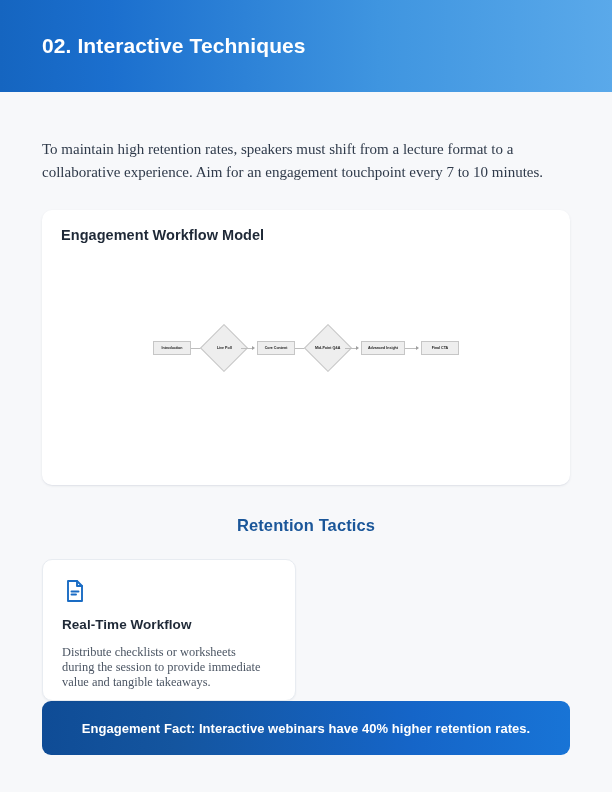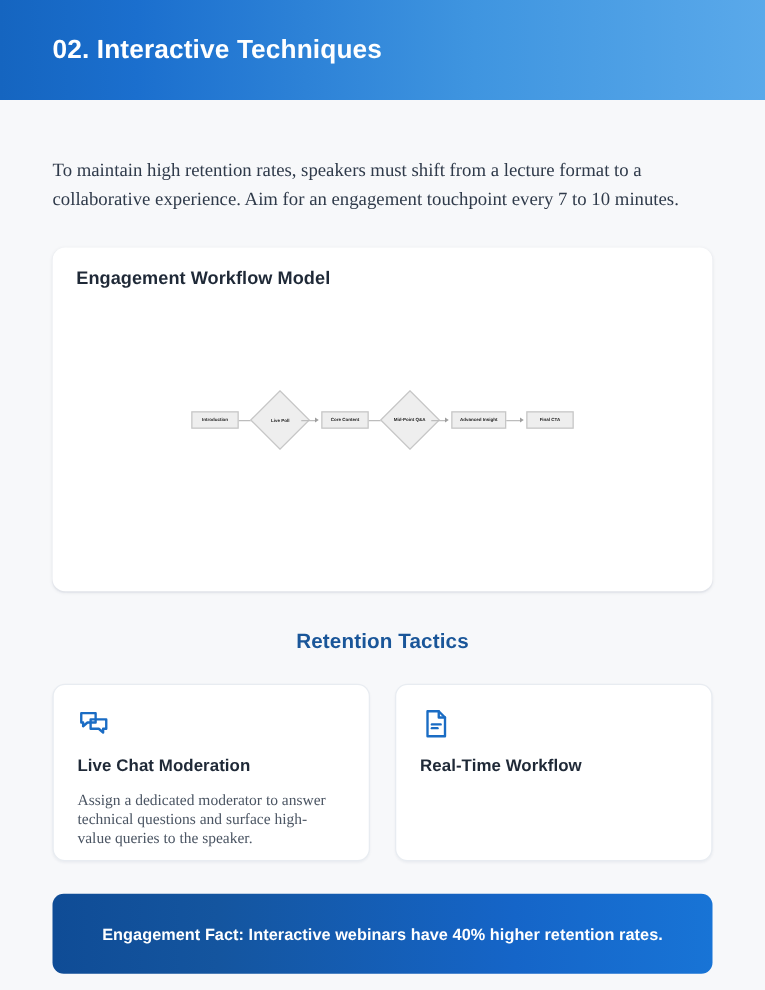--- a/index.html
+++ b/index.html
@@ -13,21 +13,21 @@
     background: #f7f8fa;
     font-family: "Liberation Sans", sans-serif;
     color: #1f2937;
     position: relative;
     overflow: hidden;
   }
 
   
   .header {
     width: 612px;
-    height: 80px;
+    height: 92px;
     background: linear-gradient(90deg, #1565c0 0%, #1b6fce 18%, #3f95e0 62%, #5aa9ea 100%);
     display: flex;
     align-items: center;
     padding-left: 42px;
   }
   .header-title {
     color: #ffffff;
     font-size: 21px;
     font-weight: bold;
     letter-spacing: 0.1px;
@@ -179,23 +179,22 @@
     margin-top: 13px;
     font-family: "Liberation Serif", serif;
     font-size: 12.4px;
     line-height: 15px;
     color: #4b5563;
     width: 205px;
   }
 
   
   .callout {
-    margin-top: 26px;
-    width: 528px;
-    height: 64px;
+    width: 528px;
+    height: 54px;
     border-radius: 9px;
     background: linear-gradient(90deg, #0f4c96 0%, #14559f 25%, #1565c8 70%, #1874d6 100%);
     display: flex;
     align-items: center;
     justify-content: center;
   }
   .callout-text {
     color: #ffffff;
     font-size: 13px;
     font-weight: bold;
@@ -254,41 +253,32 @@
         </div>
 
       </div>
     </div>
   </div>
 
   <h2 class="section-heading">Retention Tactics</h2>
 
   <div class="cards">
 
-    <div class="card">
-      <span class="card-icon">
-        <svg viewBox="0 0 26 26" width="26" height="26" fill="none" stroke="currentColor" stroke-width="1.9" stroke-linecap="round" stroke-linejoin="round">
-          <path d="M3 4.5h11.5v7.5H8L4.5 15V12H3z"></path>
-          <path d="M10.5 9.5H23v7.5h-2.5V20L17 17h-6.5z"></path>
-        </svg>
-      </span>
-      <div class="card-title">Live Chat Moderation</div>
-      <div class="card-body">Assign a dedicated moderator to answer technical questions and surface high-value queries to the speaker.</div>
-    </div>
 
     <div class="card">
       <span class="card-icon">
         <svg viewBox="0 0 26 26" width="26" height="26" fill="none" stroke="currentColor" stroke-width="1.9" stroke-linecap="round" stroke-linejoin="round">
           <path d="M6 3h9l5 5v15H6z"></path>
           <path d="M15 3v5h5"></path>
           <path d="M9.5 13.5h7"></path>
           <path d="M9.5 16.5h4.5"></path>
         </svg>
       </span>
       <div class="card-title">Real-Time Workflow</div>
+      <div class="card-body">Distribute checklists or worksheets during the session to provide immediate value and tangible takeaways.</div>
     </div>
 
   </div>
 
   <div class="callout">
     <span class="callout-text">Engagement Fact: Interactive webinars have 40% higher retention rates.</span>
   </div>
 
 </div>
 

